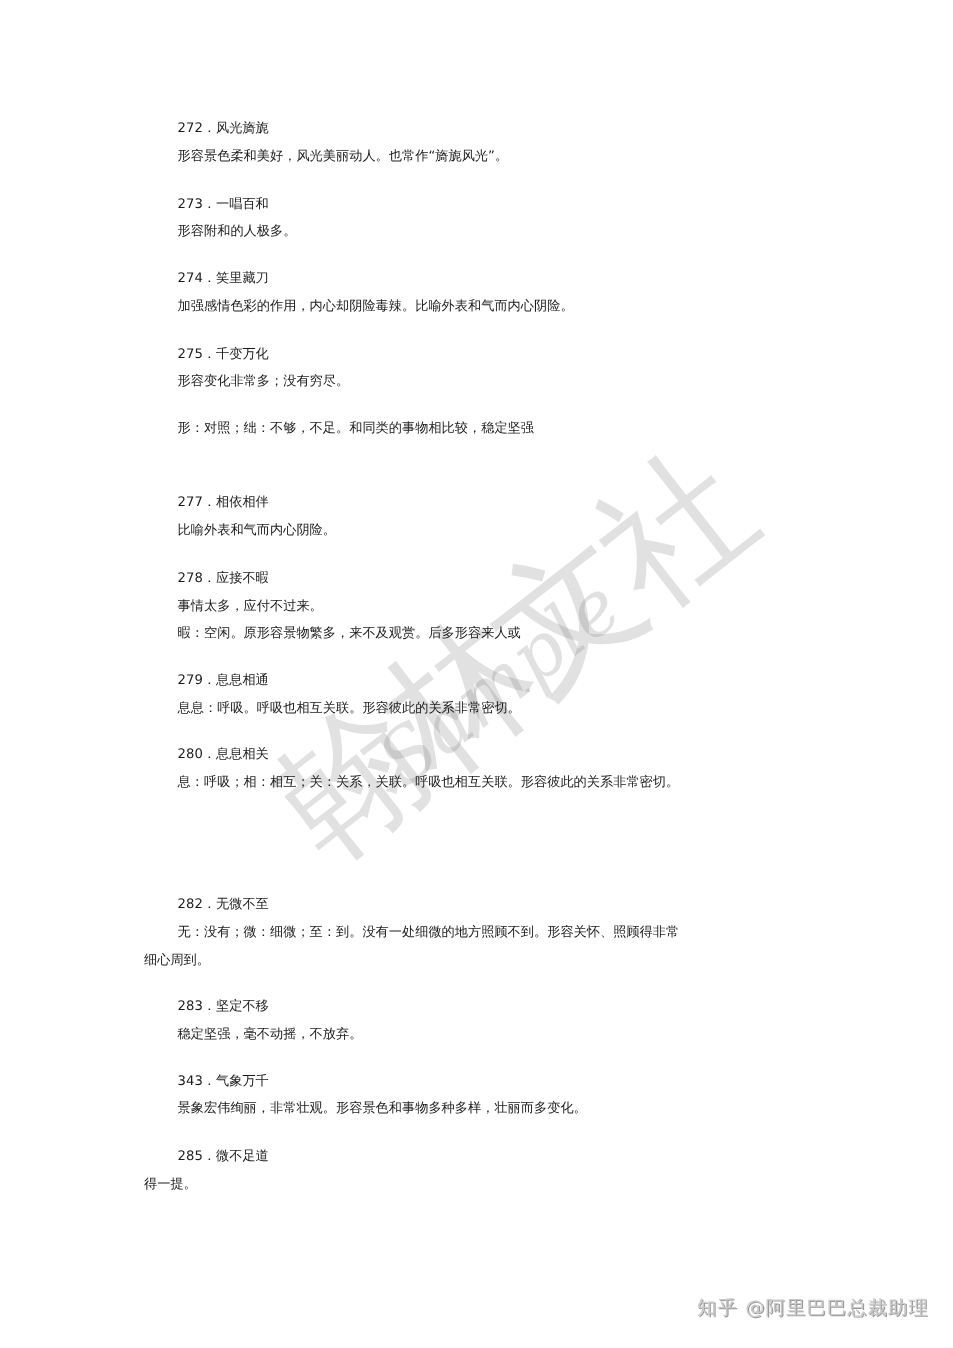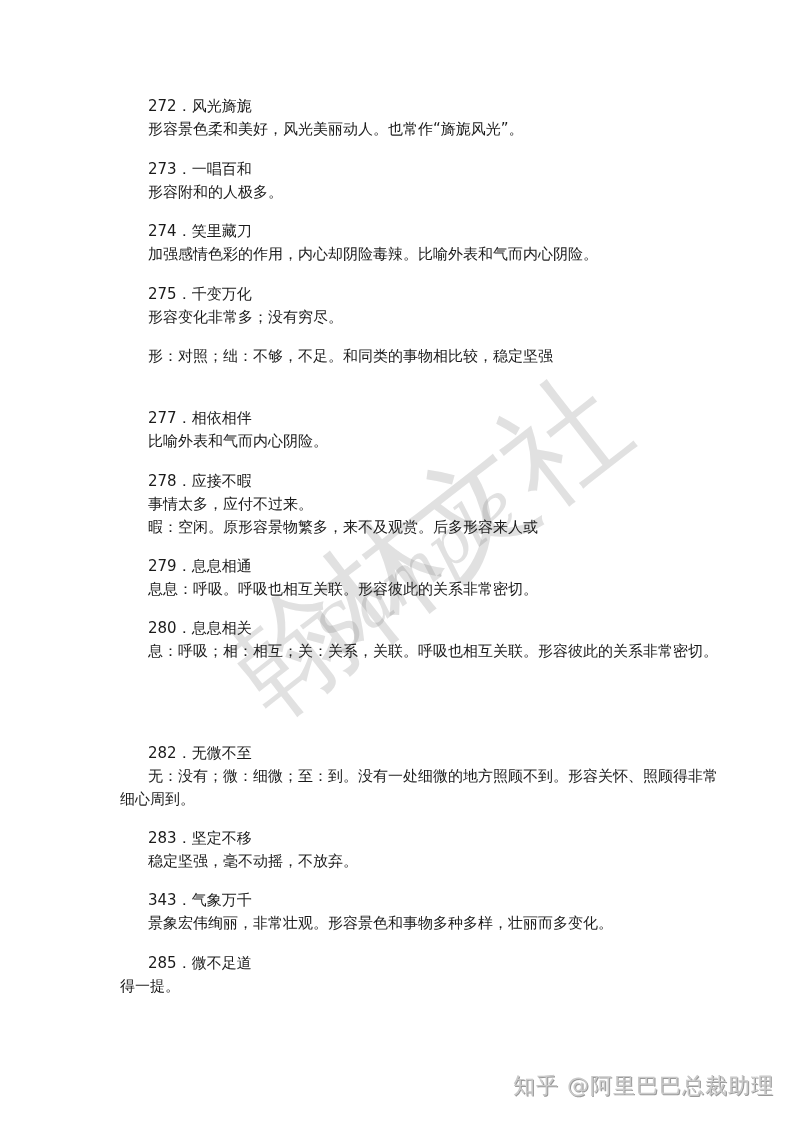--- a/index.html
+++ b/index.html
@@ -1,29 +1,29 @@
 <!DOCTYPE html>
 <html><head>
 <meta charset="utf-8">
 <style>
   html, body { margin: 0; padding: 0; background: #ffffff; }
   body { width: 794px; height: 1123px; position: relative; overflow: hidden;
          font-family: "DejaVu Sans", "Liberation Sans", sans-serif; color: #1a1a1a; }
   .page { position: absolute; left: 0; top: 0; width: 794px; height: 1123px; }
-  .entry { position: absolute; left: 148px; width: 530px; font-size: 15px; line-height: 23px; }
+  .entry { position: absolute; left: 148px; width: 530px; font-size: 11px; line-height: 23px; }
   .entry .title { white-space: nowrap; }
   .entry .desc { white-space: nowrap; }
   .entry.hang .desc { margin-left: 0; }
   .entry.hang .desc-cont { margin-left: -28px; white-space: nowrap; }
   .watermark { position: absolute; left: 205px; top: 430px; width: 440px; height: 260px;
                transform: rotate(-38deg); transform-origin: center; pointer-events: none;
                color: rgba(120,120,120,0.22); font-family: "DejaVu Serif", serif; }
   .wm-cn { position: absolute; left: 0; top: 40px; font-size: 120px; letter-spacing: -6px; white-space: nowrap; }
   .wm-en { position: absolute; left: 90px; top: 95px; font-size: 62px; font-style: italic; white-space: nowrap; }
-  .footer { position: absolute; right: 20px; bottom: 22px; font-size: 22px; color: #c9c9c9;
+  .footer { position: absolute; right: 20px; bottom: 22px; font-size: 16px; color: #c9c9c9;
             text-shadow: 1px 1px 0 #9a9a9a; letter-spacing: 1px; white-space: nowrap; }
 </style>
 </head>
 <body>
 
 <div class="page">
 
   <div class="watermark">
     <div class="wm-cn">翰林文社</div>
     <div class="wm-en">Sample</div>

